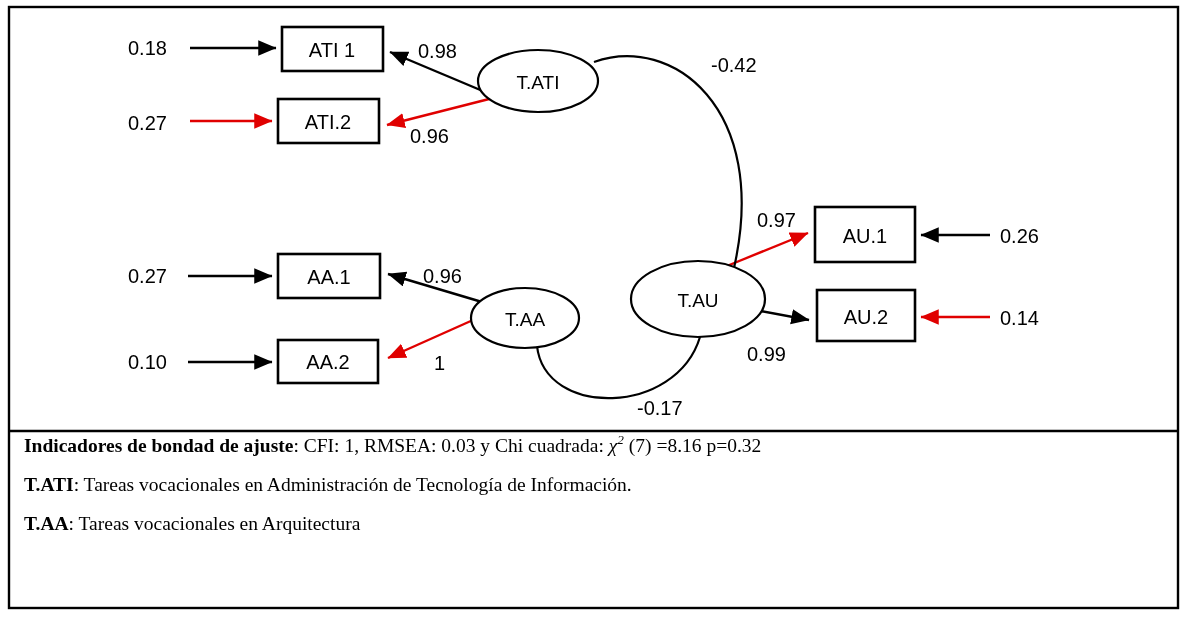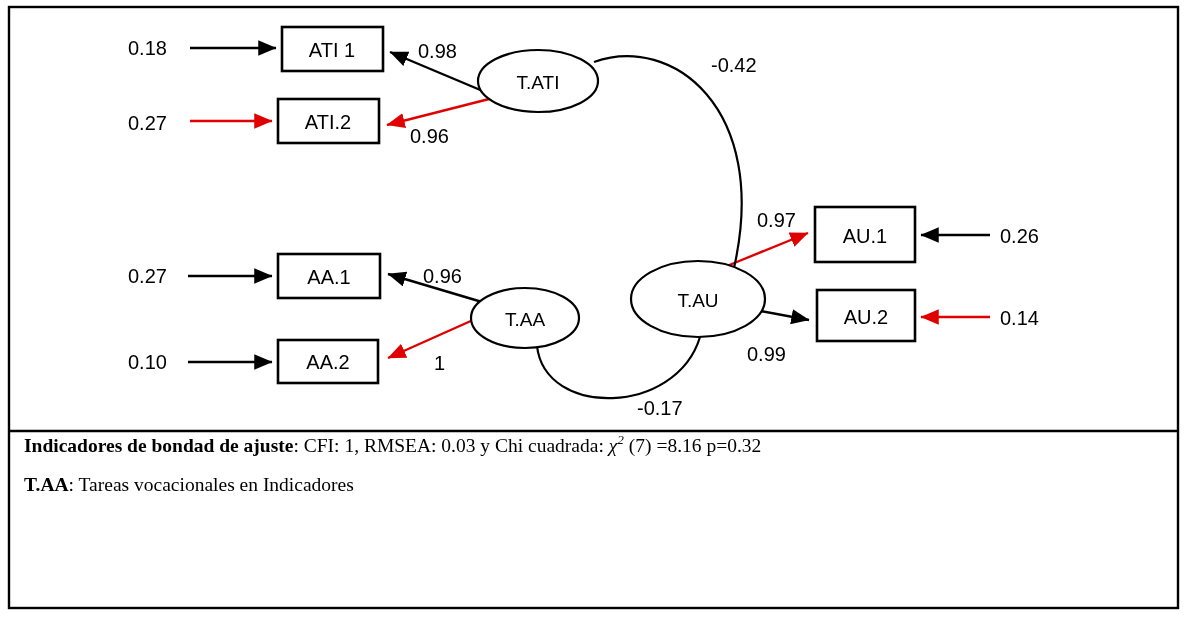--- a/index.html
+++ b/index.html
@@ -188,19 +188,20 @@
     <text x="747" y="361" class="path-coef">0.99</text>
 
     <text x="711" y="72" class="path-coef">-0.42</text>
     <text x="637" y="415" class="path-coef">-0.17</text>
   </svg>
 
   <div id="notes">
 
     <p class="note-line"><span class="note-bold">Indicadores de bondad de ajuste</span><span>: CFI: 1, RMSEA: 0.03 y Chi cuadrada: </span><span class="chi">χ</span><span class="sup chi">2</span><span> (7) =8.16 p=0.32</span></p>
 
-
-
-    <p class="note-line"><span class="note-bold">T.AA</span><span>: Tareas vocacionales en Indicadores</span></p>
+    <p class="note-line"><span class="note-bold">T.ATI</span><span>: Tareas vocacionales en Administración de Tecnología de Información.</span></p>
+
+
+    <p class="note-line"><span class="note-bold">T.AA</span><span>: Tareas vocacionales en Arquitectura</span></p>
 
   </div>
 
 </div>
 
 </body></html>

